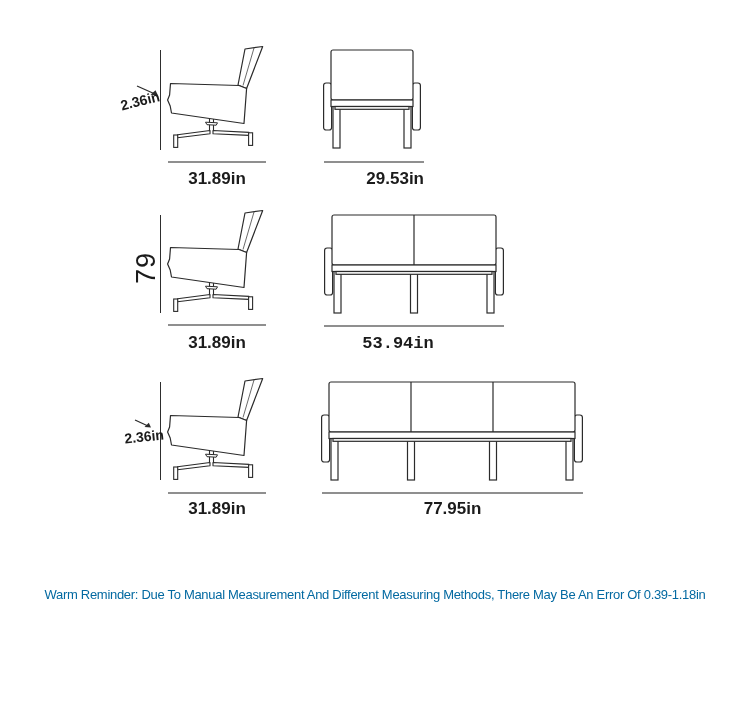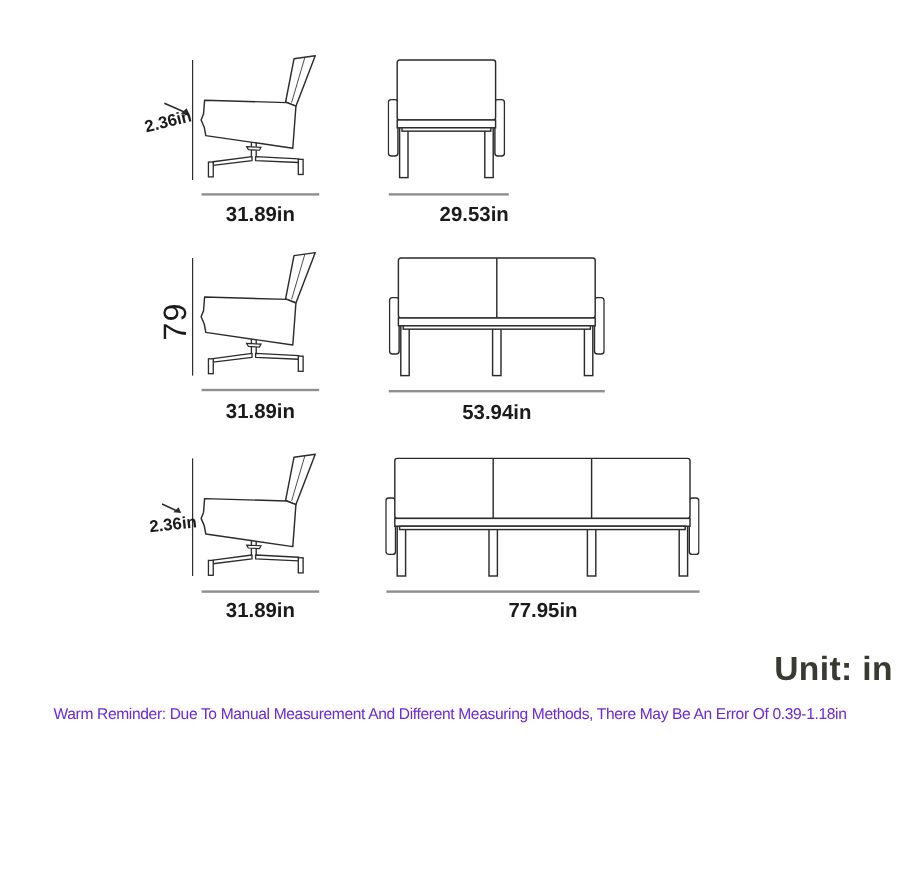--- a/index.html
+++ b/index.html
@@ -24,21 +24,21 @@
     left:126px;top:248px;width:40px;height:40px;display:flex;
     align-items:center;justify-content:center;transform:rotate(-90deg);
     font-size:27px;font-weight:400;letter-spacing:1px;text-align:center;
   }
   .unit{
     position:absolute;right:6px;top:542px;font-size:28px;font-weight:700;
     color:#3a3a33;letter-spacing:0.3px;
   }
   .disclaimer{
     position:absolute;left:0;right:0;top:587px;text-align:center;
-    font-size:13px;letter-spacing:-0.3px;color:#6d28d9;white-space:nowrap;
+    font-size:13px;letter-spacing:-0.3px;color:#0369a1;white-space:nowrap;
   }
   svg{display:block;}
 </style>
 </head>
 <body>
 
 <div class="stage">
 
   <svg width="0" height="0" style="position:absolute" aria-hidden="true">
     <defs>
@@ -104,21 +104,21 @@
         <rect x="8" y="4" width="164" height="50" rx="2" fill="#ffffff" stroke="#2b2b2b" stroke-width="1.2"></rect>
         <line x1="90" y1="4" x2="90" y2="54" stroke="#2b2b2b" stroke-width="1.2"></line>
         <rect x="8" y="54" width="164" height="6.5" fill="#ffffff" stroke="#2b2b2b" stroke-width="1.2"></rect>
         <rect x="12" y="60.5" width="156" height="2.8" fill="#ffffff" stroke="#2b2b2b" stroke-width="1.2"></rect>
       </svg>
     </div>
 
   <div class="dimline" style="left:168px;top:324px;width:98px;"></div>
   <div class="dimline" style="left:324px;top:325px;width:180px;"></div>
   <div class="dimlabel" style="left:168px;top:335px;width:98px;">31.89in</div>
-  <div class="dimlabel" style="left:324px;top:336px;width:180px;">53.94in</div>
+  <div class="dimlabel" style="left:308px;top:336px;width:180px;font-family:Liberation Mono, monospace;">53.94in</div>
 
   <div class="vline" style="left:159.5px;top:382px;height:98px;"></div>
   <svg class="abs" style="left:133px;top:415px;" width="24" height="17">
     <line x1="2" y1="5" x2="15" y2="11" stroke="#2b2b2b" stroke-width="1.3"></line>
     <path d="M18,12.5 L11.5,11.9 L15.8,7.8 Z" fill="#2b2b2b"></path>
   </svg>
   <div class="hlabel r3">2.36in</div>
 
   <svg class="abs" style="left:164px;top:376px;" width="106" height="108" viewBox="0 0 106 108">
     <use href="#side-chair"></use>
@@ -137,16 +137,15 @@
         <rect x="8" y="54" width="246" height="6.5" fill="#ffffff" stroke="#2b2b2b" stroke-width="1.2"></rect>
         <rect x="12" y="60.5" width="238" height="2.8" fill="#ffffff" stroke="#2b2b2b" stroke-width="1.2"></rect>
       </svg>
     </div>
 
   <div class="dimline" style="left:168px;top:492px;width:98px;"></div>
   <div class="dimline" style="left:322px;top:492px;width:261px;"></div>
   <div class="dimlabel" style="left:168px;top:501px;width:98px;">31.89in</div>
   <div class="dimlabel" style="left:322px;top:501px;width:261px;">77.95in</div>
 
-  <div class="unit">Unit: in</div>
   <div class="disclaimer">Warm Reminder: Due To Manual Measurement And Different Measuring Methods, There May Be An Error Of 0.39-1.18in</div>
 
 </div>
 
 </body></html>

